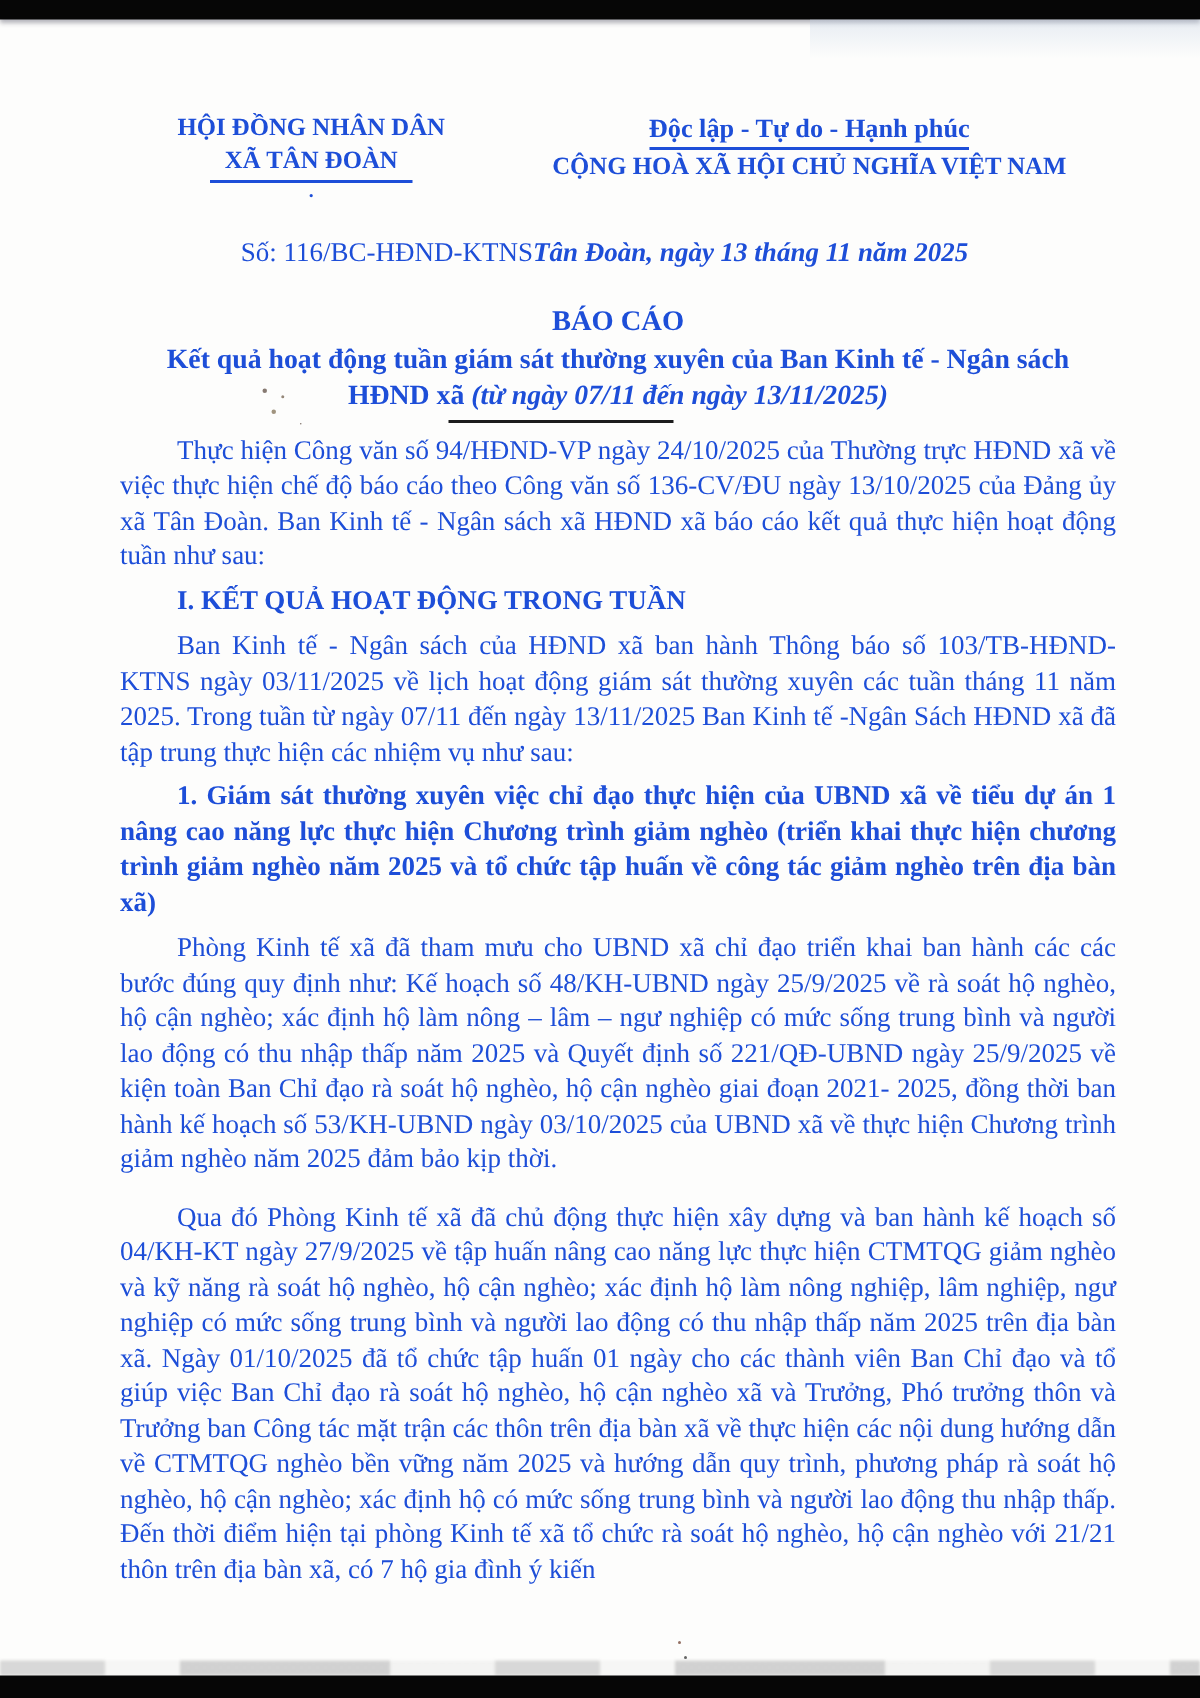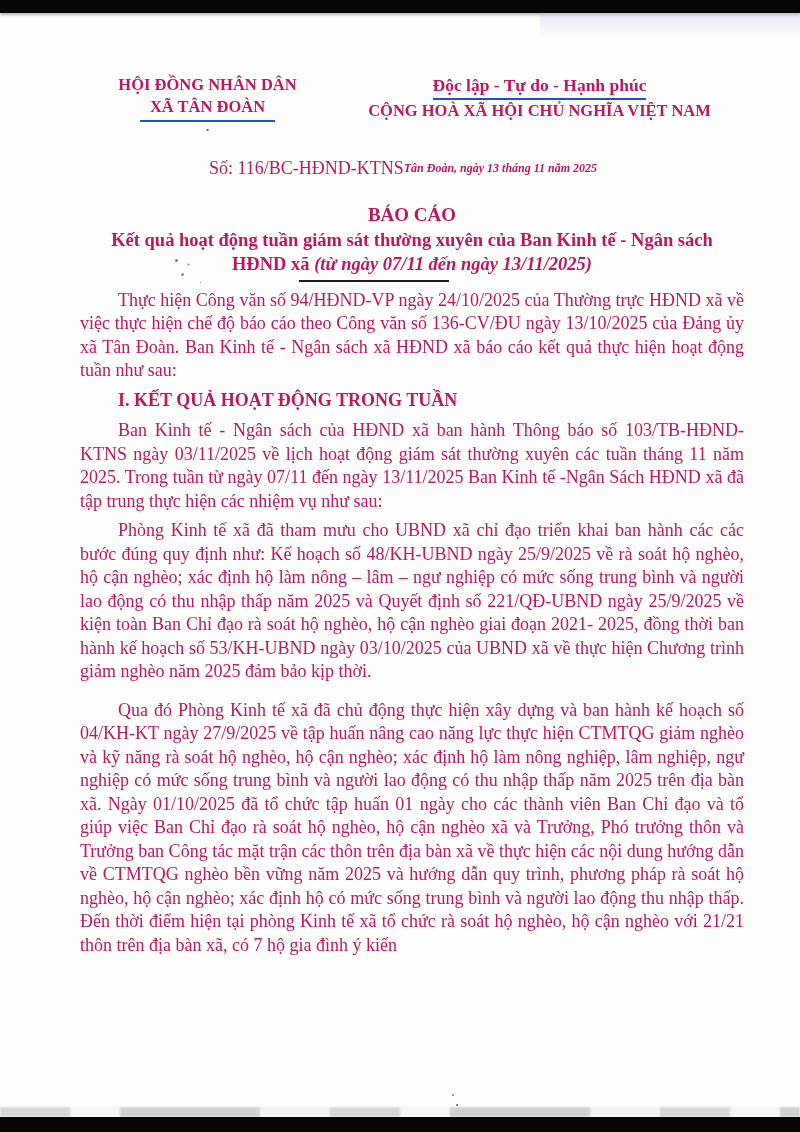--- a/index.html
+++ b/index.html
@@ -5,21 +5,21 @@
   * { margin: 0; padding: 0; box-sizing: border-box; }
   html, body { background: #e9e9e9; }
   .page {
     position: relative;
     width: 800px;
     height: 1132px;
     margin: 0 auto;
     background: #fdfdfc;
     overflow: hidden;
     font-family: "Liberation Serif", "DejaVu Serif", serif;
-    color: #be185d;
+    color: #1d4ed8;
   }
   
   .scan-bar-top {
     position: absolute; top: 0; left: 0; width: 100%; height: 13px;
     background: #060606;
     box-shadow: 0 2px 3px rgba(40,40,60,0.35);
   }
   .scan-tint-topright {
     position: absolute; top: 13px; right: 0; width: 260px; height: 26px;
     background: linear-gradient(180deg, rgba(190,205,225,0.35), rgba(190,205,225,0));
@@ -58,21 +58,21 @@
   .hdr { display: flex; align-items: flex-start; }
   .hdr-left { width: 255px; text-align: center; font-weight: bold; font-size: 16.5px; line-height: 22px; }
   .hdr-right { flex: 1; text-align: center; font-weight: bold; font-size: 16.5px; line-height: 22px; }
   .u-block { display: inline-block; border-bottom: 2px solid #1d4ed8; padding-bottom: 2px; }
   .hdr-left .u-block { padding-left: 10px; padding-right: 10px; }
   .hdr-right .motto { font-size: 17.5px; }
   .hdr-dot { font-weight: bold; line-height: 10px; font-size: 13px; }
 
   .hdr2 { display: flex; justify-content: center; margin-top: 25px; }
   .doc-number { font-size: 18px; }
-  .place-date { font-style: italic; font-weight: bold; font-size: 12px; padding-right: 18px; }
+  .place-date { font-style: italic; font-weight: bold; font-size: 18px; padding-right: 18px; }
 
   
   .title-block { margin-top: 22px; text-align: center; }
   .title-kind { font-weight: bold; font-size: 19px; line-height: 24px; }
   .title-subject { font-weight: bold; font-size: 18.5px; line-height: 24px; margin: 1px auto 0; max-width: 645px; }
   .title-subject .period { font-style: italic; text-align: center; }
   .title-rule { width: 150px; height: 2px; background: #1c1c1c; margin: 4px auto 0; transform: translateX(-38px); }
 
   
   .body-block { margin-top: 7px; }
@@ -115,20 +115,21 @@
     <div class="title-block">
       <div class="title-kind">BÁO CÁO</div>
       <div class="title-subject"><span>Kết quả hoạt động tuần giám sát thường xuyên của Ban Kinh tế - Ngân sách HĐND xã </span><span class="period">(từ ngày 07/11 đến ngày 13/11/2025)</span></div>
       <div class="title-rule"></div>
     </div>
 
     <div class="body-block">
       <p class="para">Thực hiện Công văn số 94/HĐND-VP ngày 24/10/2025 của Thường trực HĐND xã về việc thực hiện chế độ báo cáo theo Công văn số 136-CV/ĐU ngày 13/10/2025 của Đảng ủy xã Tân Đoàn. Ban Kinh tế - Ngân sách xã HĐND xã báo cáo kết quả thực hiện hoạt động tuần như sau:</p>
       <p class="heading-roman">I. KẾT QUẢ HOẠT ĐỘNG TRONG TUẦN</p>
       <p class="para">Ban Kinh tế - Ngân sách của HĐND xã ban hành Thông báo số 103/TB-HĐND-KTNS ngày 03/11/2025 về lịch hoạt động giám sát thường xuyên các tuần tháng 11 năm 2025. Trong tuần từ ngày 07/11 đến ngày 13/11/2025 Ban Kinh tế -Ngân Sách HĐND xã đã tập trung thực hiện các nhiệm vụ như sau:</p>
+      <p class="heading-item">1. Giám sát thường xuyên việc chỉ đạo thực hiện của UBND xã về tiểu dự án 1 nâng cao năng lực thực hiện Chương trình giảm nghèo (triển khai thực hiện chương trình giảm nghèo năm 2025 và tổ chức tập huấn về công tác giảm nghèo trên địa bàn xã)</p>
       <p class="para">Phòng Kinh tế xã đã tham mưu cho UBND xã chỉ đạo triển khai ban hành các các bước đúng quy định như: Kế hoạch số 48/KH-UBND ngày 25/9/2025 về rà soát hộ nghèo, hộ cận nghèo; xác định hộ làm nông – lâm – ngư nghiệp có mức sống trung bình và người lao động có thu nhập thấp năm 2025 và Quyết định số 221/QĐ-UBND ngày 25/9/2025 về kiện toàn Ban Chỉ đạo rà soát hộ nghèo, hộ cận nghèo giai đoạn 2021- 2025, đồng thời ban hành kế hoạch số 53/KH-UBND ngày 03/10/2025 của UBND xã về thực hiện Chương trình giảm nghèo năm 2025 đảm bảo kịp thời.</p>
       <p class="para para-last">Qua đó Phòng Kinh tế xã đã chủ động thực hiện xây dựng và ban hành kế hoạch số 04/KH-KT ngày 27/9/2025 về tập huấn nâng cao năng lực thực hiện CTMTQG giảm nghèo và kỹ năng rà soát hộ nghèo, hộ cận nghèo; xác định hộ làm nông nghiệp, lâm nghiệp, ngư nghiệp có mức sống trung bình và người lao động có thu nhập thấp năm 2025 trên địa bàn xã. Ngày 01/10/2025 đã tổ chức tập huấn 01 ngày cho các thành viên Ban Chỉ đạo và tổ giúp việc Ban Chỉ đạo rà soát hộ nghèo, hộ cận nghèo xã và Trưởng, Phó trưởng thôn và Trưởng ban Công tác mặt trận các thôn trên địa bàn xã về thực hiện các nội dung hướng dẫn về CTMTQG nghèo bền vững năm 2025 và hướng dẫn quy trình, phương pháp rà soát hộ nghèo, hộ cận nghèo; xác định hộ có mức sống trung bình và người lao động thu nhập thấp. Đến thời điểm hiện tại phòng Kinh tế xã tổ chức rà soát hộ nghèo, hộ cận nghèo với 21/21 thôn trên địa bàn xã, có 7 hộ gia đình ý kiến</p>
     </div>
 
   </div>
 
   <div class="smudge-a"></div>
   <div class="smudge-b"></div>
   <div class="scan-smear-bottom"></div>
   <div class="scan-bar-bottom"></div>

